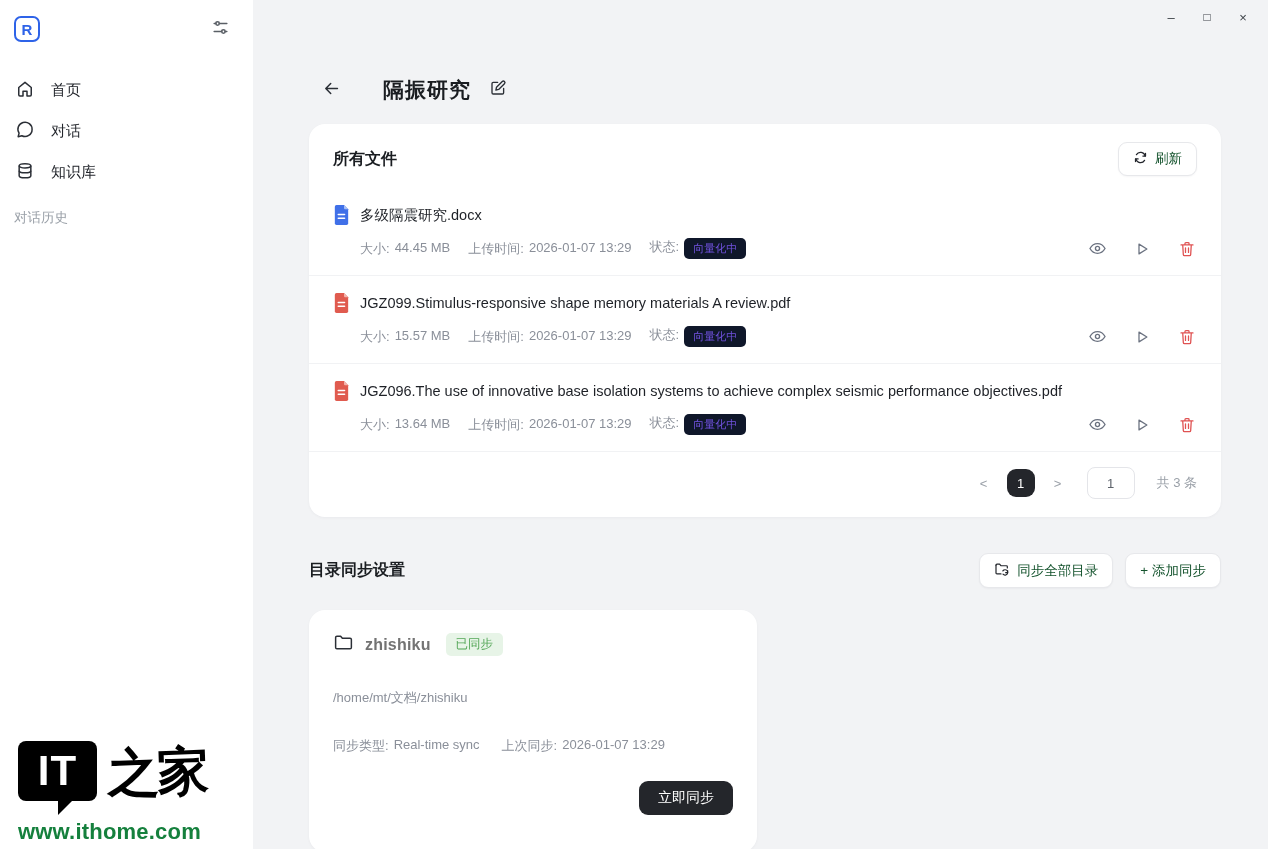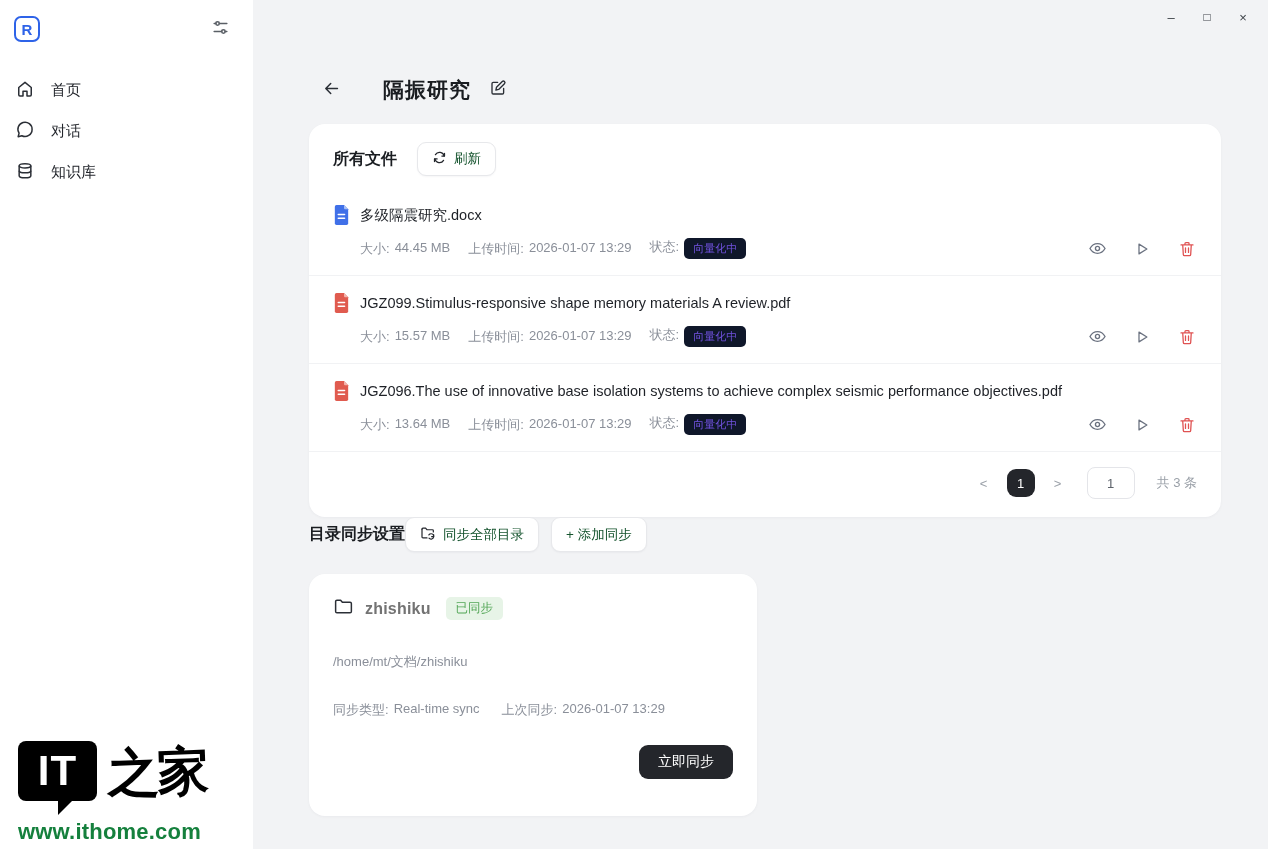--- a/index.html
+++ b/index.html
@@ -28,21 +28,21 @@
   .win-btn.max { font-size:12px; }
 
   .content { padding:76px 0 0 56px; width:968px; }
   .page-header { display:flex; align-items:center; gap:17px; padding-left:11px; }
   .back-btn { width:22px; height:22px; display:flex; align-items:center; justify-content:center; cursor:pointer; }
   .page-title { font-size:21px; font-weight:bold; color:#1a1d21; letter-spacing:1px;margin-left:24px; }
   .edit-btn { width:20px; height:20px; display:flex; align-items:center; justify-content:center; cursor:pointer; }
 
   .card { background:#fff; border-radius:16px; box-shadow:0 1px 3px rgba(20,24,40,.04); }
   .files-card { width:912px; margin-top:20px; }
-  .files-header { display:flex; align-items:center; justify-content:flex-start; padding:18px 24px 12px 24px;gap:20px; }
+  .files-header { display:flex; align-items:center; justify-content:space-between; padding:18px 24px 12px 24px;gap:20px; }
   .files-title { font-size:16px; font-weight:bold; color:#1a1d21; }
   .btn-light { display:inline-flex; align-items:center; gap:7px; background:#fff; border:1px solid #e7e8eb; border-radius:9px; padding:7px 14px; font-size:13.5px; color:#14532d; cursor:pointer; box-shadow:0 1px 2px rgba(20,24,40,.04); }
 
   .file-row { position:relative; padding:17px 24px 16px 24px; }
   .file-row + .file-row { border-top:1px solid #f1f2f4; }
   .file-main { display:flex; align-items:center; gap:10px; }
   .file-icon { width:17px; height:20px; flex:none; display:flex; }
   .file-name { font-size:14.5px; color:#1e2127; }
   .file-meta { display:flex; align-items:center; gap:18px; margin-top:13px; margin-left:27px; font-size:13px; color:#8a8f99; }
   .meta-pair { display:flex; gap:5px; }
@@ -50,21 +50,21 @@
   .file-actions { position:absolute; right:24px; bottom:15px; display:flex; align-items:center; gap:25px; }
   .icon-btn { width:20px; height:20px; display:flex; align-items:center; justify-content:center; cursor:pointer; background:none; border:none; padding:0; }
 
   .pagination { border-top:1px solid #f1f2f4; padding:15px 24px 18px 24px; display:flex; align-items:center; justify-content:flex-end; gap:14px; }
   .pg-arrow { color:#9aa0a8; font-size:13px; width:18px; text-align:center; cursor:pointer; }
   .pg-current { width:28px; height:28px; border-radius:9px; background:#24262b; color:#fff; font-size:13px; display:flex; align-items:center; justify-content:center; cursor:pointer; }
   .page-input { width:48px; height:32px; border:1px solid #e4e5e9; border-radius:8px; text-align:center; font-size:13px; color:#5d636b; font-family:inherit; outline:none; margin-left:6px; }
   .pg-total { color:#9aa0a8; font-size:13px; margin-left:8px; }
 
   
-  .sync-header { display:flex; align-items:center; justify-content:flex-start; width:912px; }
+  .sync-header { margin-top:36px; display:flex; align-items:center; justify-content:space-between; width:912px;gap:31px; }
   .sync-title { font-size:16px; font-weight:bold; color:#1a1d21; }
   .sync-header-buttons { display:flex; gap:12px; }
 
   .sync-card { width:448px; margin-top:22px; padding:22px 24px; height:242px; }
   .sync-name-row { display:flex; align-items:center; gap:11px; }
   .sync-name { font-size:16px; font-weight:bold; color:#737373; letter-spacing:.2px; }
   .synced-badge { background:#e7f4e7; color:#55a758; font-size:12.5px; padding:3px 10px; border-radius:5px; margin-left:4px; }
   .sync-path { margin-top:32px; font-size:13px; color:#8a8f99; }
   .sync-meta { margin-top:30px; display:flex; gap:22px; font-size:13px; color:#8a8f99; }
   .sync-btn-row { display:flex; justify-content:flex-end; margin-top:26px; }
@@ -120,20 +120,21 @@
         <span>
           <svg width="20" height="20" viewBox="0 0 24 24" fill="none" stroke="#2b2f36" stroke-width="1.8">
             <ellipse cx="12" cy="5.8" rx="7" ry="2.6"></ellipse>
             <path d="M5 5.8v5.8c0 1.45 3.13 2.6 7 2.6s7-1.15 7-2.6V5.8"></path>
             <path d="M5 11.6v6c0 1.45 3.13 2.6 7 2.6s7-1.15 7-2.6v-6"></path>
           </svg>
         </span>
         <span>知识库</span>
       </div>
     </nav>
+    <div class="history-label">对话历史</div>
   </aside>
 
   <main class="main">
     <div class="win-controls">
       <span class="win-btn">–</span>
       <span class="win-btn max">□</span>
       <span class="win-btn">×</span>
     </div>
 
     <div class="content">

